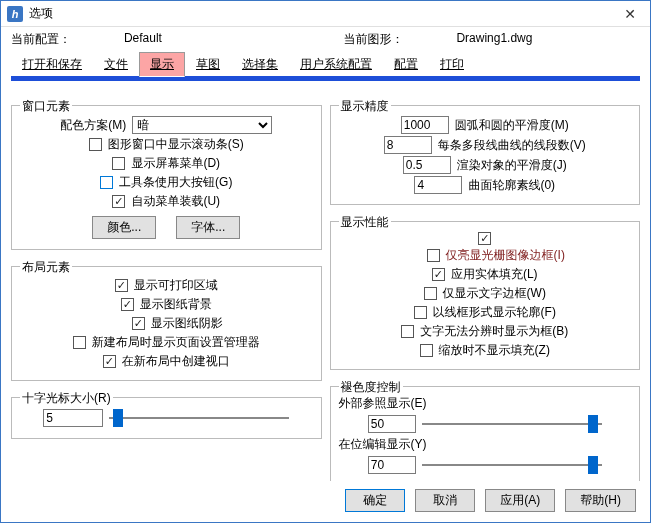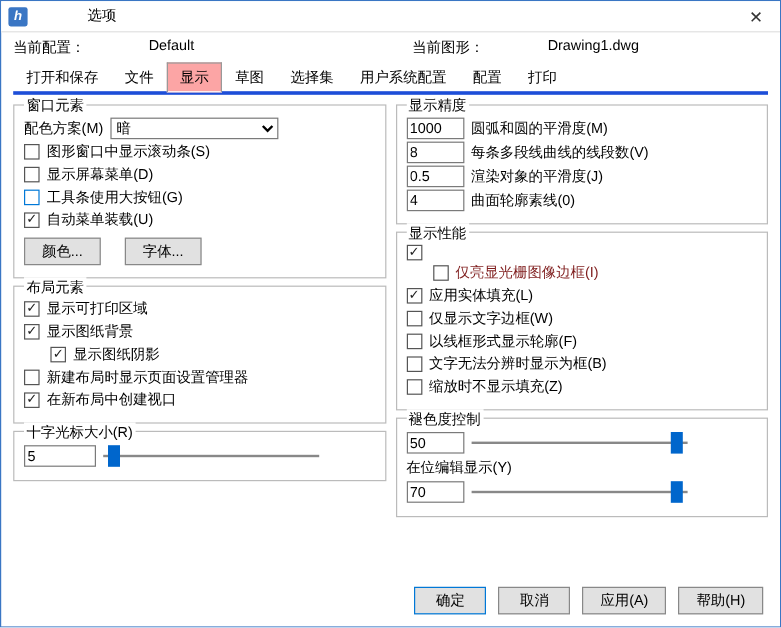--- a/index.html
+++ b/index.html
@@ -1,32 +1,32 @@
 <!DOCTYPE html>
 <html><head>
 <meta charset="utf-8">
 <style>
   * { box-sizing: border-box; margin: 0; padding: 0; font-family: "Microsoft YaHei", "SimSun", sans-serif; font-size: 12px; }
   body { background: #fff; }
   .window { width: 651px; height: 523px; border: 1px solid #3a76c4; display: flex; flex-direction: column; background: #fff; }
   .titlebar { height: 26px; background: #fff; display: flex; align-items: center; padding: 0 6px; border-bottom: 1px solid #e0e0e0; }
   .titlebar .icon { width: 16px; height: 16px; background: #3a76c4; border-radius: 2px; color: #fff; display: flex; align-items: center; justify-content: center; font-style: italic; font-weight: bold; font-size: 11px; margin-right: 6px; }
-  .titlebar .title { flex: 1; margin-left: 44px; }
+  .titlebar .title { flex: 1; }
   .titlebar .close { width: 28px; height: 20px; display: flex; align-items: center; justify-content: center; font-size: 14px; color: #333; cursor: default; }
   .inforow { display: flex; padding: 4px 10px 2px 10px; gap: 36px; }
   .inforow .lbl { width: 90px; }
   .inforow .val { width: 215px; }
-  .tabs { display: flex; border-bottom: 3px solid #1d4ed8; margin: 2px 10px 0 10px; }
+  .tabs { display: flex; border-bottom: 5px solid #1d4ed8; margin: 2px 10px 0 10px; text-decoration: underline; }
   .tab { padding: 3px 10px; border: 1px solid transparent; border-bottom: none; margin-bottom: -1px; cursor: default; }
   .tab.active { border: 1px solid #999; border-bottom: 1px solid #fff; background: #fca5a5; }
   .content { flex: 1; display: flex; padding: 8px 10px 4px 10px; gap: 8px; overflow: hidden; }
-  .col { flex: 1; display: flex; flex-direction: column; gap: 6px; }
+  .col { flex: 1; display: flex; flex-direction: column; gap: 16px; margin-top: 16px; }
   .group { border: 1px solid #bbb; padding: 8px 8px 8px 8px; position: relative; }
   .group > .legend { position: absolute; top: -8px; left: 8px; background: #fff; padding: 0 2px; }
-  .row { display: flex; align-items: center; gap: 6px; margin: 2px 0; }
+  .row { display: flex; align-items: center; gap: 6px; margin: 2px 0; justify-content: center; }
   .chk { width: 13px; height: 13px; border: 1px solid #555; display: inline-flex; align-items: center; justify-content: center; background: #fff; flex-shrink: 0; }
   .chk.checked::after { content: "✓"; font-size: 11px; line-height: 11px; color: #222; }
   .chk.blueborder { border-color: #0078d7; }
   .indent { margin-left: 22px; }
   select.combo { width: 140px; height: 18px; border: 1px solid #7a7a7a; background: #fff; font-size: 12px; }
   .btn { border: 1px solid #888; background: #e1e1e1; padding: 2px 14px; min-width: 60px; text-align: center; cursor: default; }
   .btn.primary { border-color: #0078d7; }
   .btn.disabled { color: #000000; }
   input.num { width: 48px; height: 18px; border: 1px solid #7a7a7a; padding: 0 2px; }
   .slider-track { position: relative; height: 20px; width: 180px; display: flex; align-items: center; }
@@ -176,20 +176,21 @@
             <span>文字无法分辨时显示为框(B)</span>
           </div>
         <div class="row">
             <span class="chk"></span>
             <span>缩放时不显示填充(Z)</span>
           </div>
       </div>
 
       <div class="group">
         <div class="legend">褪色度控制</div>
+        <div>外部参照显示(E)</div>
         <div class="row">
           <input class="num" value="50" style="">
           <div class="slider-track">
               <div class="line"></div>
               <div class="thumb" style="left:166px"></div>
             </div>
         </div>
         <div>在位编辑显示(Y)</div>
         <div class="row">
           <input class="num" value="70" style="">

